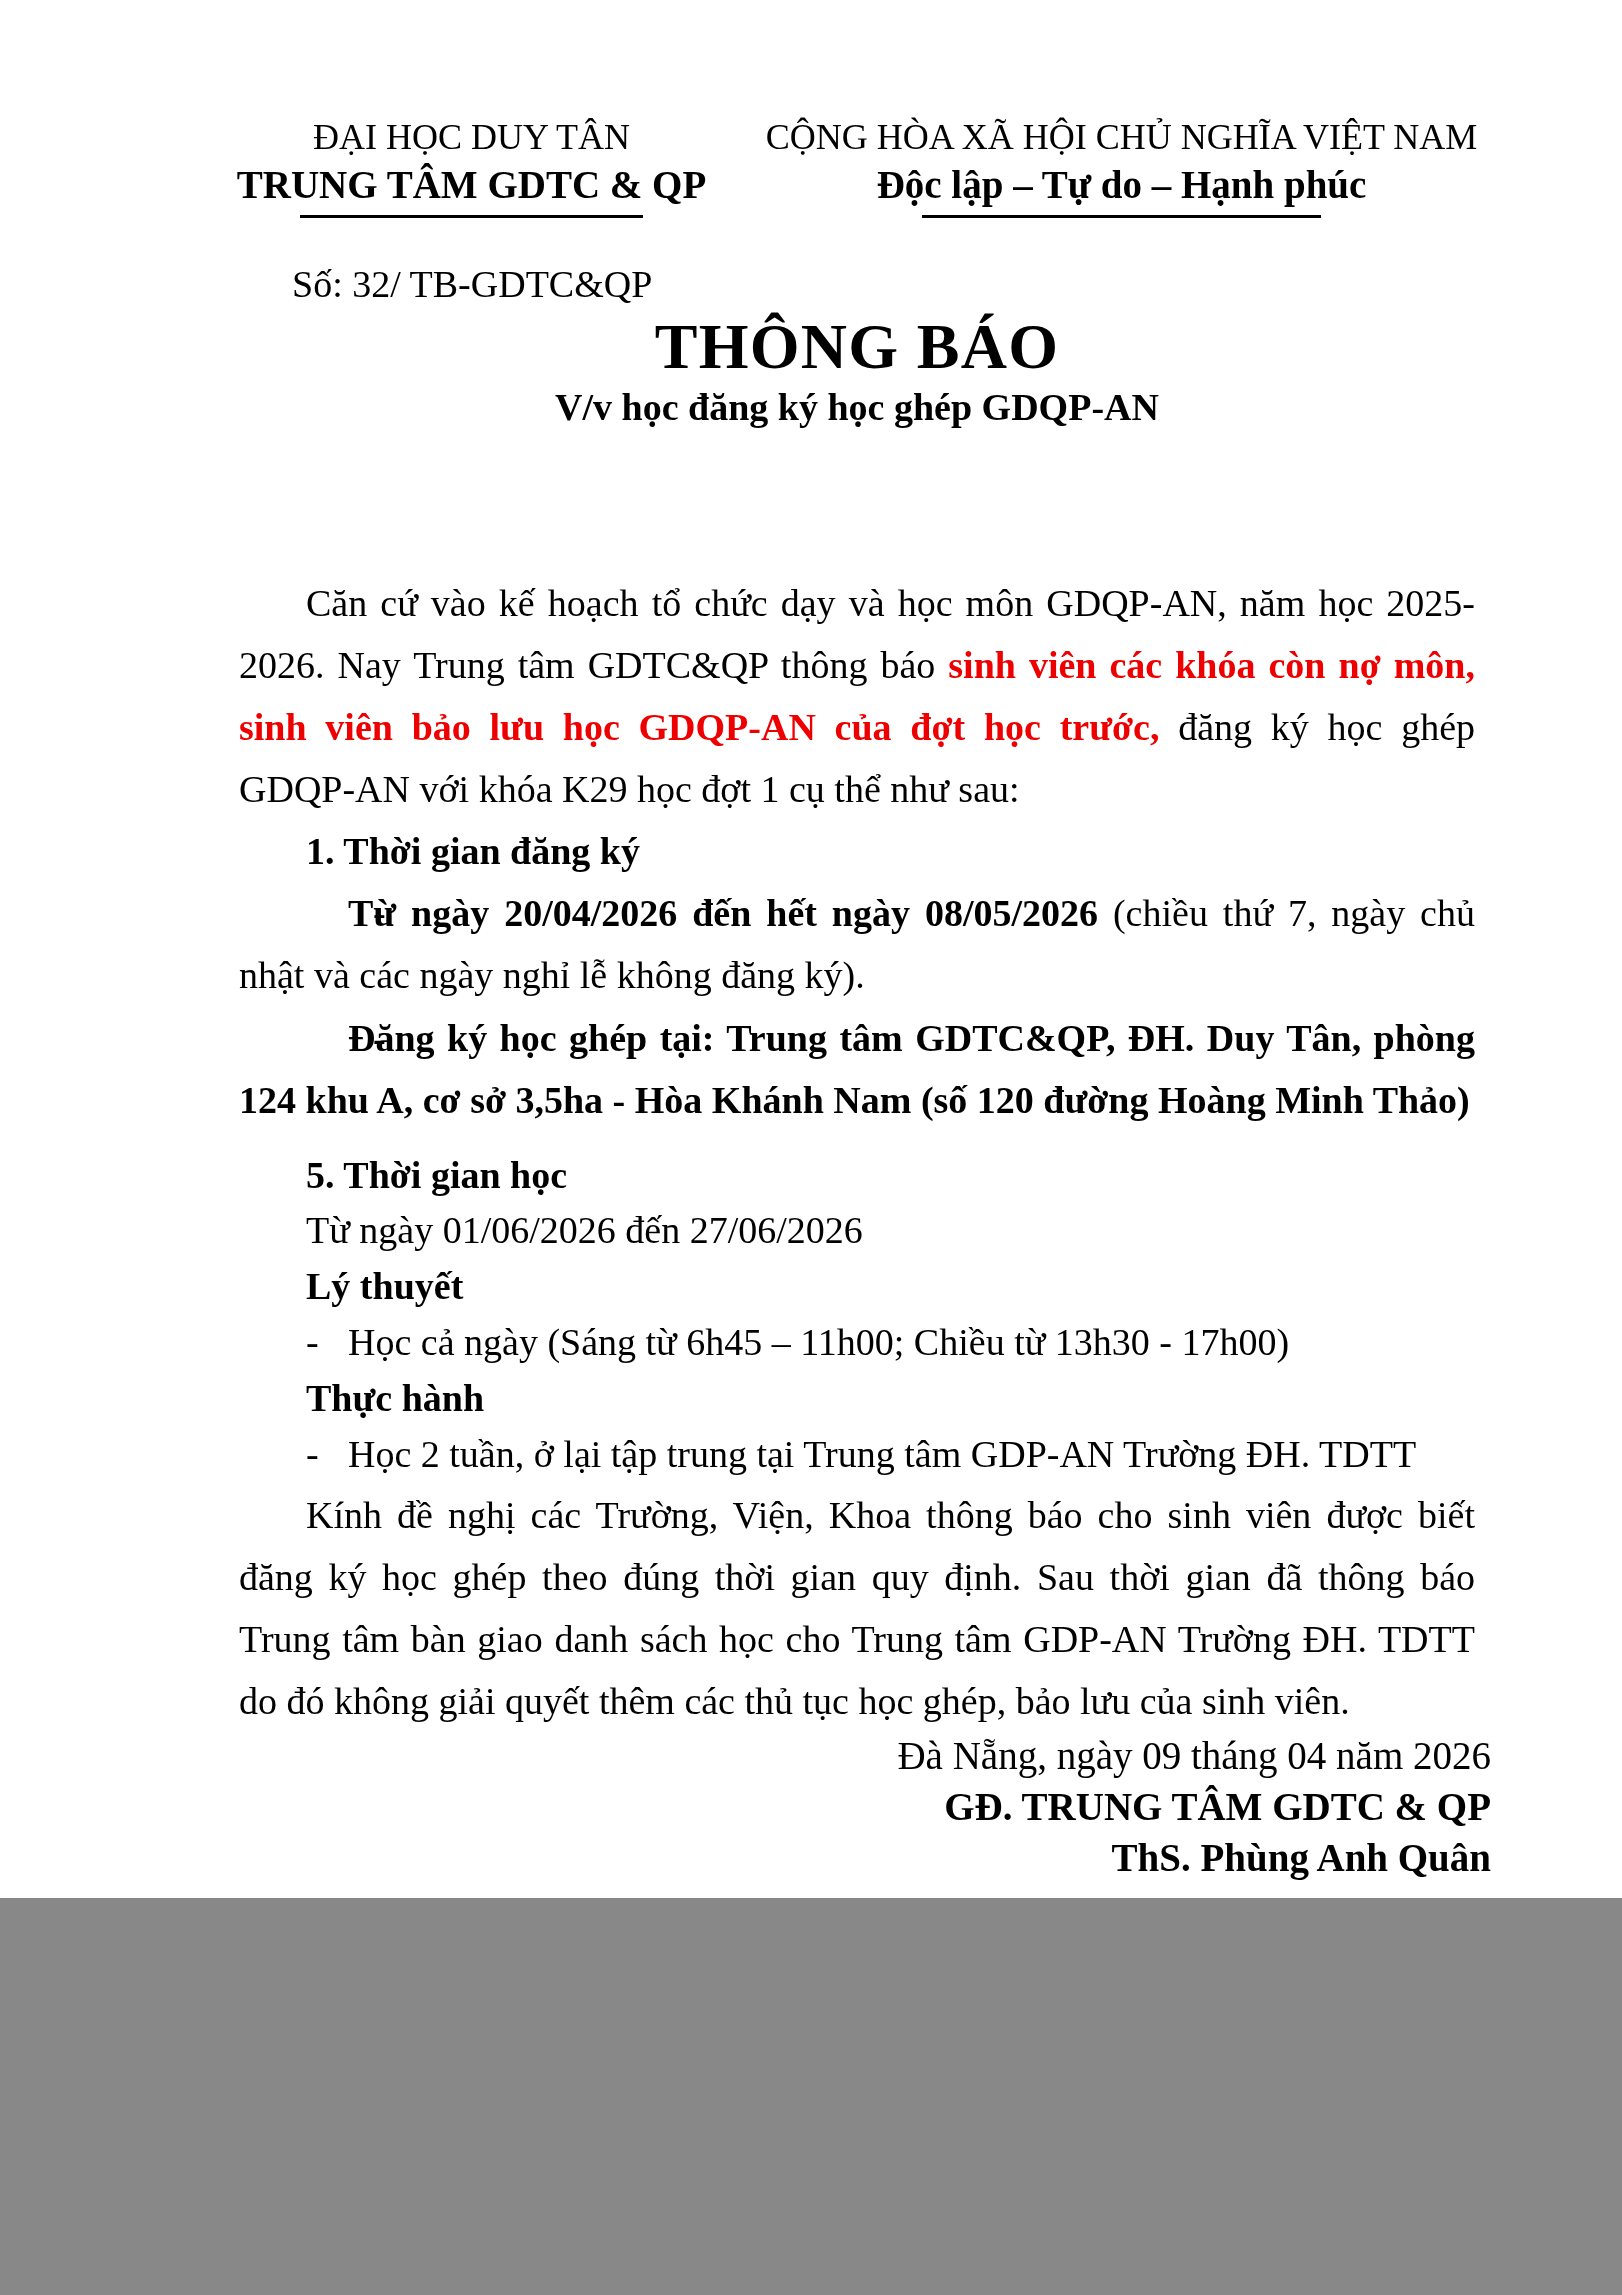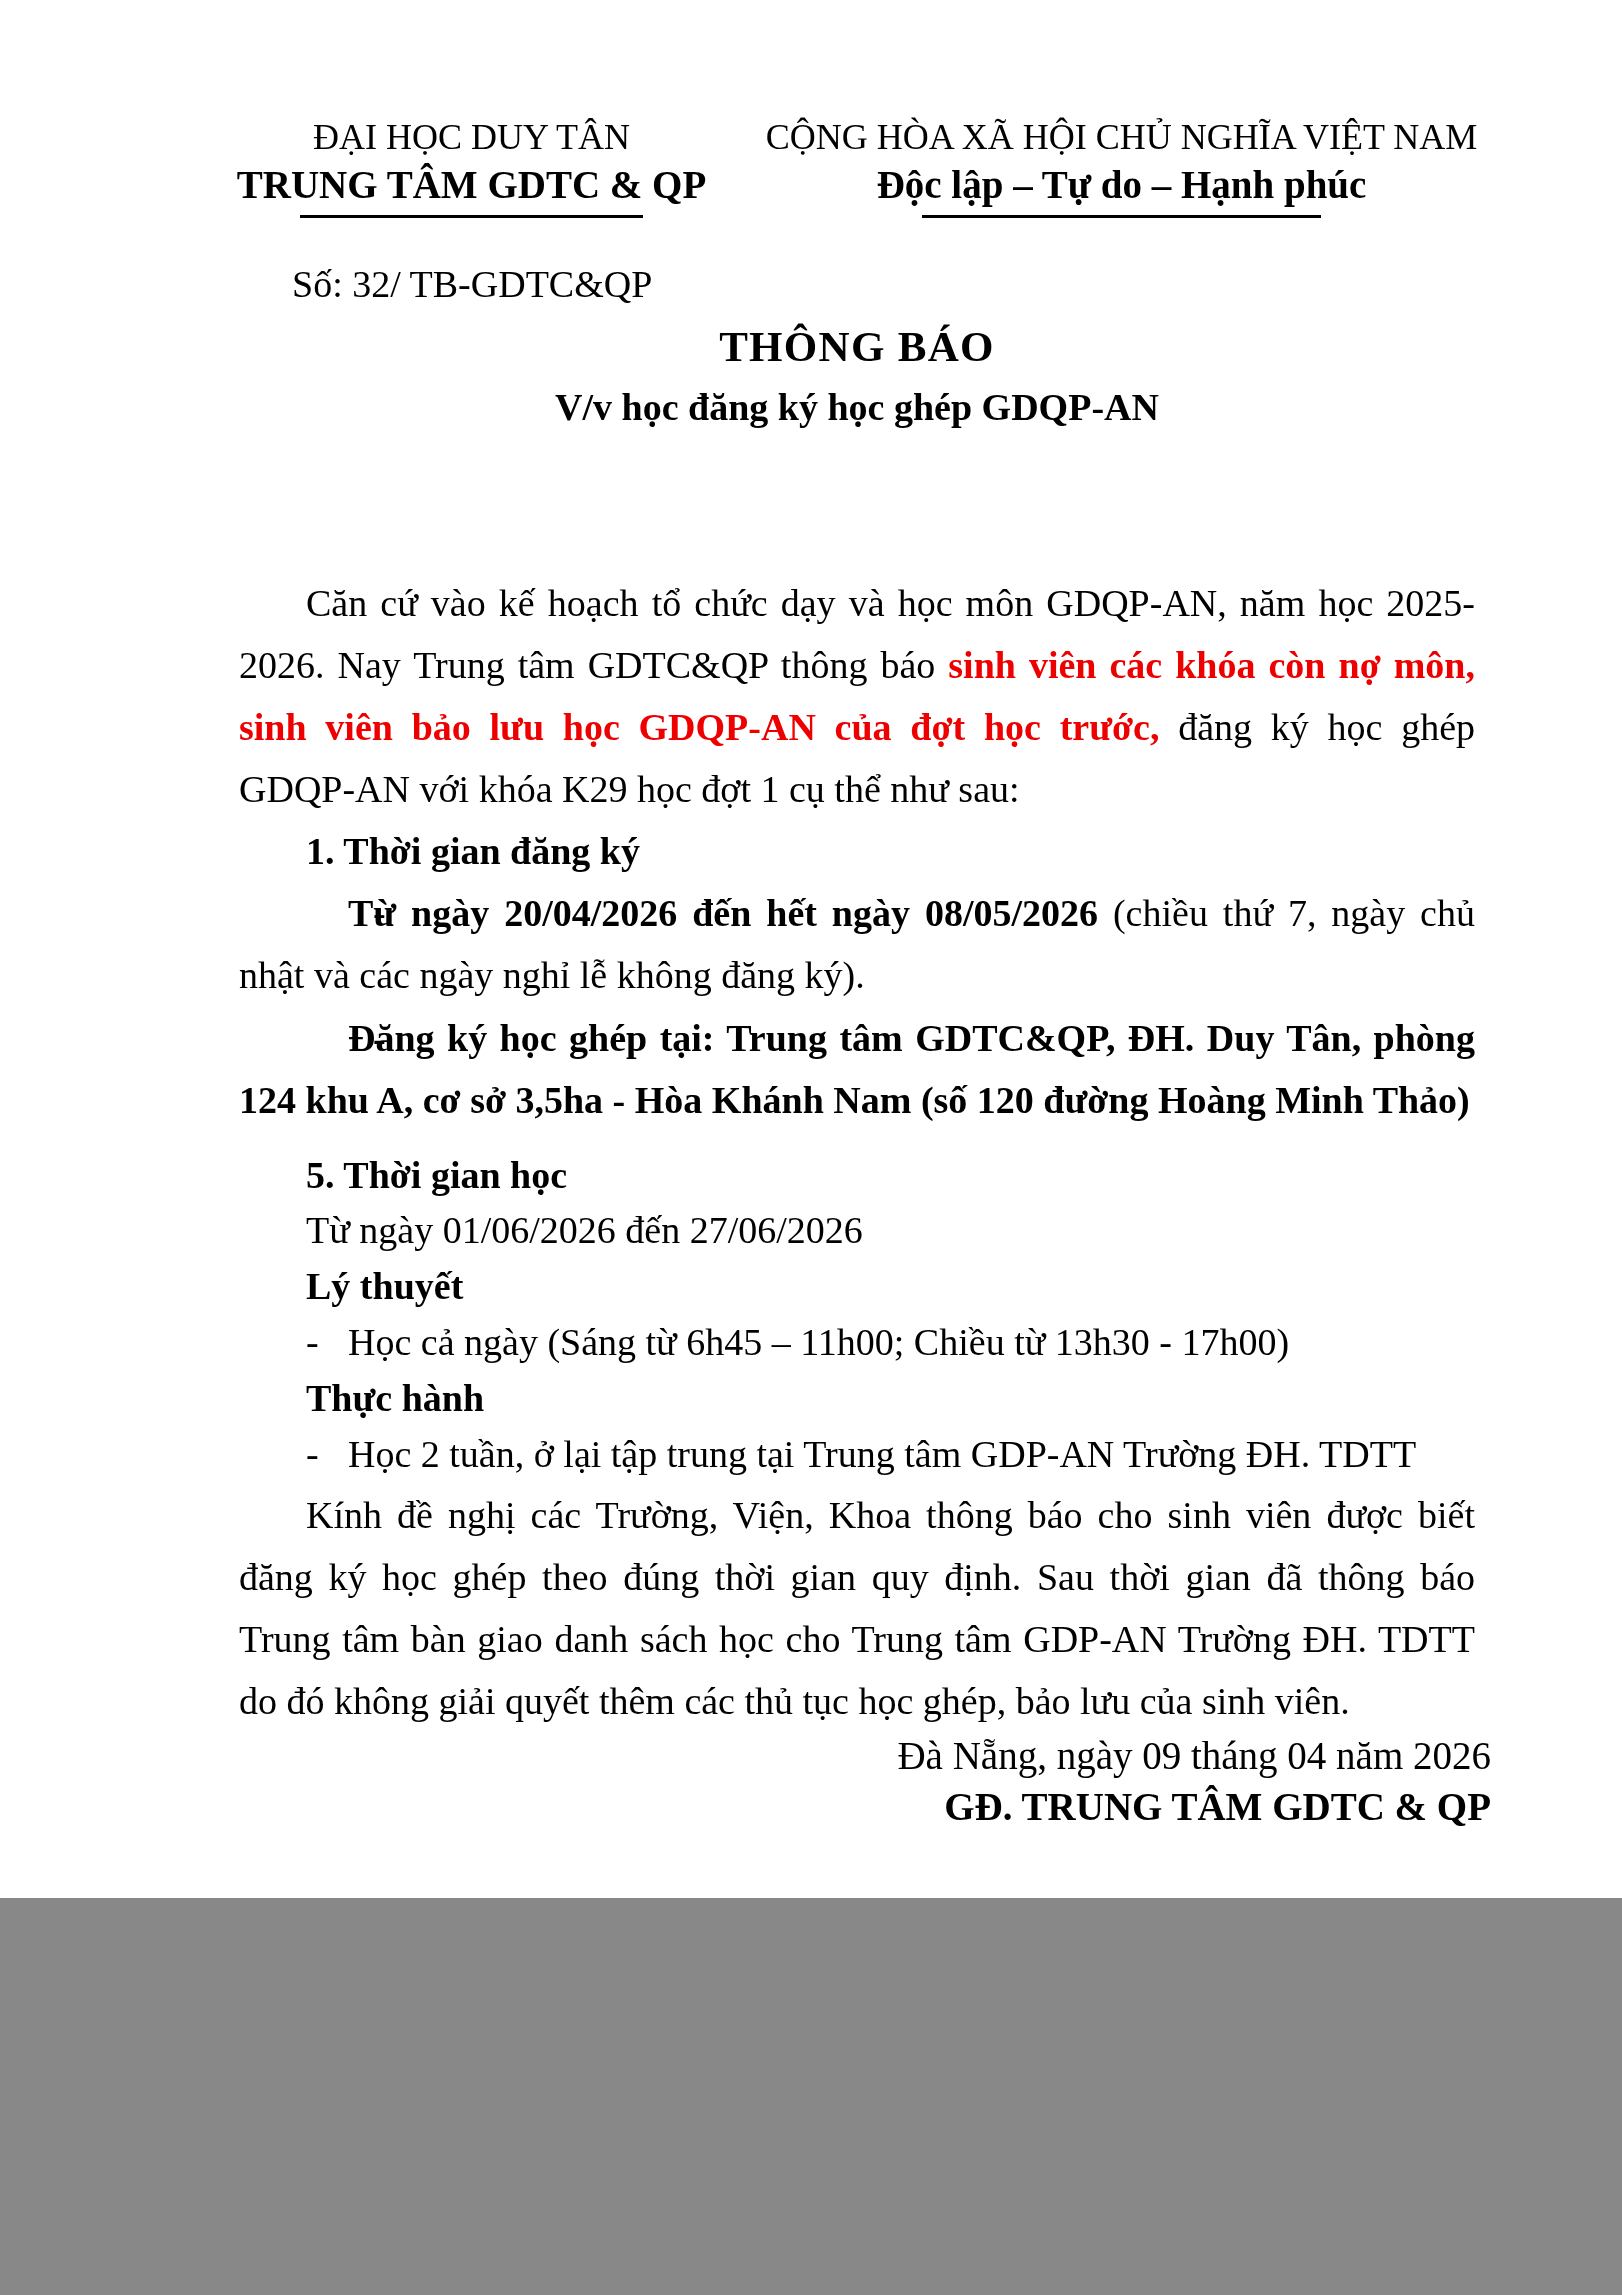--- a/index.html
+++ b/index.html
@@ -17,21 +17,21 @@
   .hdr-line1{font-size:36px;line-height:48px;font-weight:normal;white-space:nowrap;}
   .hdr-line2{font-size:39px;line-height:48px;font-weight:bold;white-space:nowrap;}
   .hdr-rule{height:3.3px;background:#000;margin:5.9px auto 0 auto;}
   .hdr-left{left:228px;top:113px;width:487px;}
   .hdr-left .hdr-rule{width:343px;}
   .hdr-right{left:765px;top:113px;width:713px;}
   .hdr-right .hdr-rule{width:399px;}
   .doc-number{left:292px;top:258px;font-size:38px;line-height:52px;white-space:nowrap;}
   
   .title{left:239px;top:313px;width:1236px;text-align:center;
-         font-size:43px;line-height:68px;font-weight:bold;letter-spacing:1.3px;}
+         font-size:64px;line-height:68px;font-weight:bold;letter-spacing:1.3px;}
   .subtitle{left:239px;top:381px;width:1236px;text-align:center;
             font-size:38px;line-height:52px;font-weight:bold;}
   
   .body-text{font-size:38px;}
   .lh95{line-height:62px;}
   .lh85{line-height:56px;}
   .block{left:239px;width:1236px;}
   .justify{text-align:justify;}
   .indent{text-indent:67px;}
   .kg-row{white-space:nowrap;}
@@ -96,18 +96,19 @@
     <div>
       <span class="bullet-dash">-</span><span>Học 2 tuần, ở lại tập trung tại Trung tâm GDP-AN Trường ĐH. TDTT</span>
     </div>
   </div>
 
   <div class="abs block body-text lh95 justify indent" style="top:1484px;">Kính đề nghị các Trường, Viện, Khoa thông báo cho sinh viên được biết đăng ký học ghép theo đúng thời gian quy định. Sau thời gian đã thông báo Trung tâm bàn giao danh sách học cho Trung tâm GDP-AN Trường ĐH. TDTT do đó không giải quyết thêm các thủ tục học ghép, bảo lưu của sinh viên.</div>
 
   <div class="abs sign-block">
     <div>Đà Nẵng, ngày 09 tháng 04 năm 2026</div>
     <div class="bold">GĐ. TRUNG TÂM GDTC &amp; QP</div>
+    <div class="bold">ThS. Phùng Anh Quân</div>
   </div>
 
   <div class="abs page-number">1/2</div>
 
 </div>
 
 
 </body></html>

